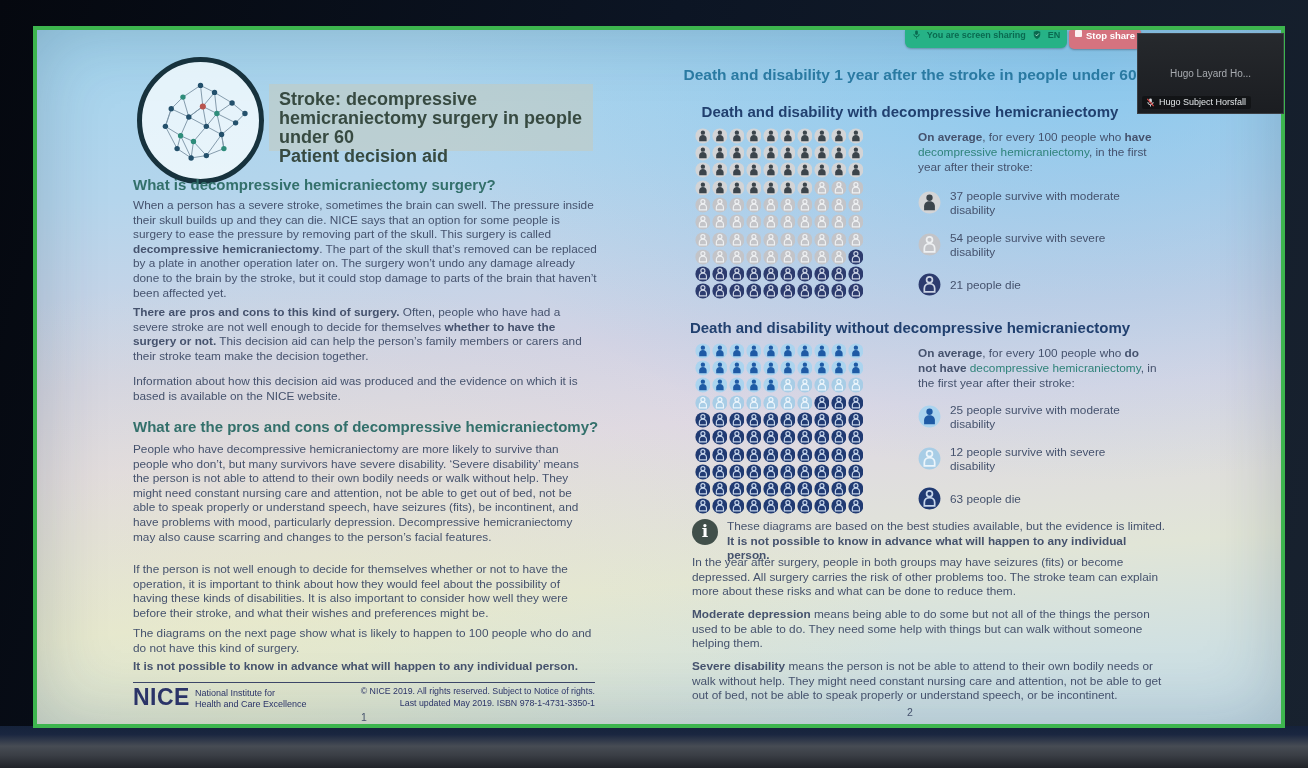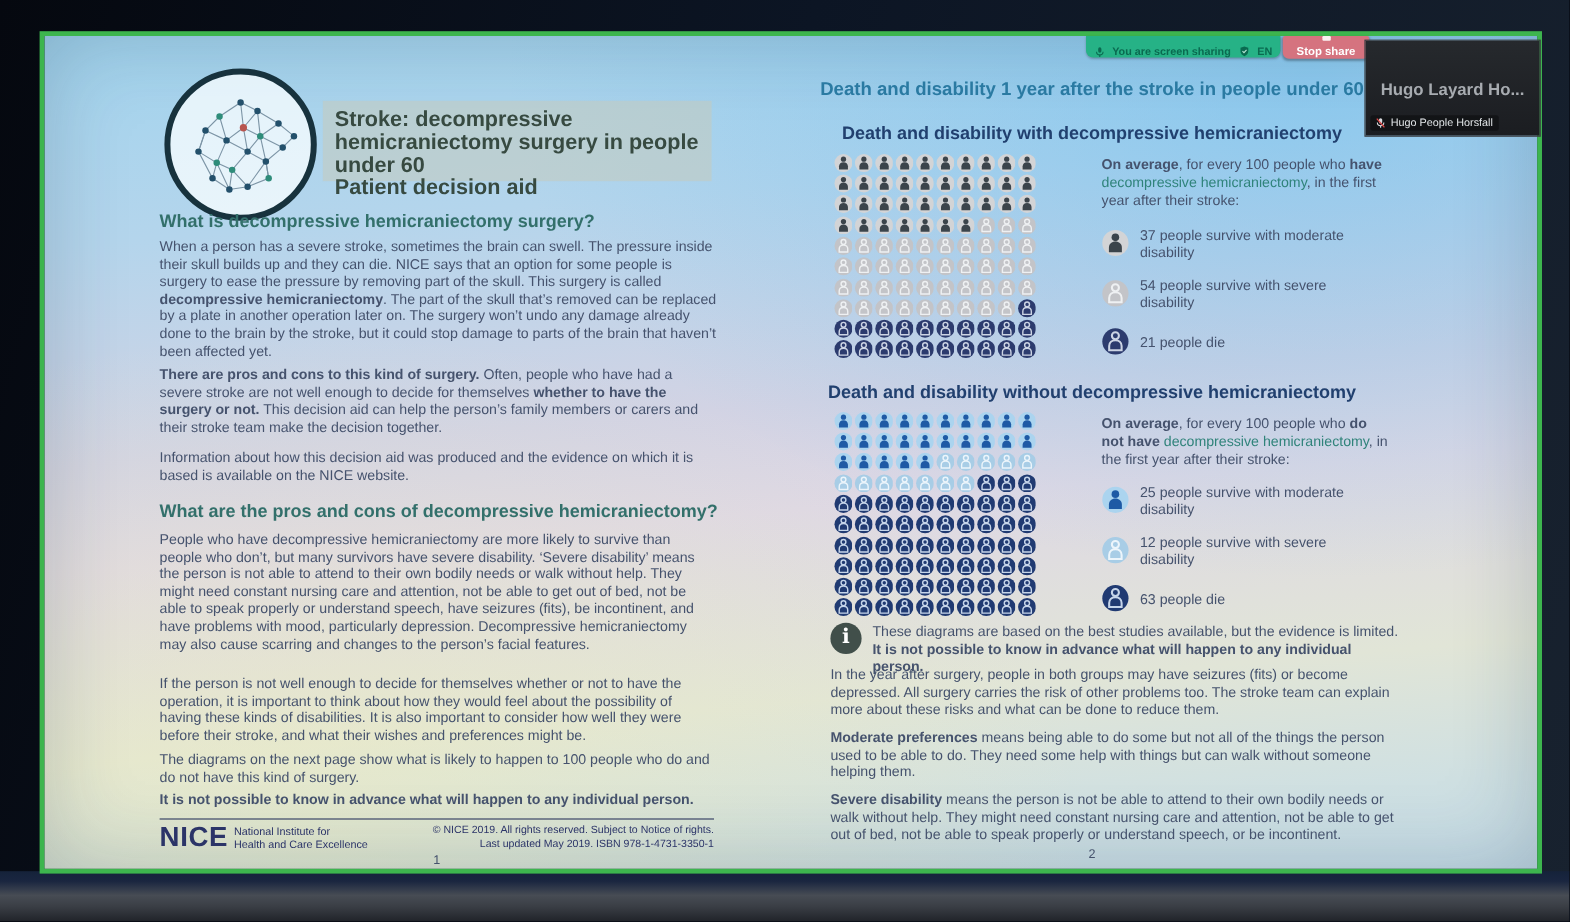--- a/index.html
+++ b/index.html
@@ -52,29 +52,29 @@
   .legrow .legicon svg{width:23px;height:23px;display:block;}
   .legrow .legtext{font-size:11.8px;line-height:14.4px;color:var(--body);width:200px;padding-top:1px;}
   .rp{left:655px;width:476px;font-size:11.8px;line-height:14.6px;color:var(--body);}
   .inforow{left:655px;width:478px;display:flex;gap:9px;align-items:flex-start;}
   .infoicon{flex:0 0 26px;width:26px;height:26px;border-radius:50%;background:#414f4a;color:#fff;
     font-family:"DejaVu Serif",serif;font-weight:700;font-size:17px;line-height:25px;text-align:center;}
   .infotext{font-size:11.8px;line-height:14.6px;color:var(--body);}
 
   
   .sharebar{left:868px;top:0;width:162px;height:18px;background:#26b286;border-radius:0 0 6px 6px;
-    display:flex;align-items:flex-end;justify-content:center;gap:6px;box-shadow:0 1px 2px rgba(0,0,0,0.25);}
+    display:flex;align-items:flex-start;justify-content:center;gap:6px;box-shadow:0 1px 2px rgba(0,0,0,0.25);}
   .sharebar .lbl{font-size:9px;color:#0a6a50;font-weight:700;}
   .stopbtn{left:1032px;top:0;width:72px;height:19px;background:#d5737f;border-radius:2px 2px 5px 5px;
-    display:flex;align-items:center;justify-content:center;gap:4px;box-shadow:0 1px 2px rgba(0,0,0,0.3);cursor:pointer;flex-direction:column;}
+    display:flex;align-items:flex-start;justify-content:center;gap:4px;box-shadow:0 1px 2px rgba(0,0,0,0.3);cursor:pointer;}
   .stopbtn .sq{width:7px;height:7px;background:rgba(255,255,255,0.9);border-radius:1px;}
   .stopbtn .lbl{font-size:9.5px;font-weight:700;color:#fff;}
   .tile{left:1100px;top:3px;width:147px;height:81px;background:linear-gradient(180deg,#26292d,#1b1d21);
     border:1px solid #3a3e43;display:flex;align-items:center;justify-content:center;}
-  .tile .cname{font-size:14px;font-weight:700;color:#a7abb0;}
+  .tile .cname{font-size:10px;font-weight:400;color:#a7abb0;}
   .tile .tag{position:absolute;left:4px;bottom:4px;display:flex;align-items:center;gap:4px;
     background:rgba(0,0,0,0.35);padding:1px 5px 2px 4px;border-radius:2px;}
   .tile .tag .nm{font-size:9px;color:#e3e6e9;}
 </style>
 </head>
 <body>
 
 <div class="stage">
   <div class="bezel-bottom"></div>
 
@@ -1617,21 +1617,21 @@
         </span>
       <span class="legtext">63 people die</span>
     </div>
 
     <div class="inforow" style="top:489px">
       <div class="infoicon">i</div>
       <div class="infotext"><span>These diagrams are based on the best studies available, but the evidence is limited. </span><span class="b">It is not possible to know in advance what will happen to any individual person.</span></div>
     </div>
 
     <div class="rp" style="top:525px"><span>In the year after surgery, people in both groups may have seizures (fits) or become depressed. All surgery carries the risk of other problems too. The stroke team can explain more about these risks and what can be done to reduce them.</span></div>
-    <div class="rp" style="top:577px"><span class="b">Moderate preferences</span><span> means being able to do some but not all of the things the person used to be able to do. They need some help with things but can walk without someone helping them.</span></div>
+    <div class="rp" style="top:577px"><span class="b">Moderate depression</span><span> means being able to do some but not all of the things the person used to be able to do. They need some help with things but can walk without someone helping them.</span></div>
     <div class="rp" style="top:629px"><span class="b">Severe disability</span><span> means the person is not be able to attend to their own bodily needs or walk without help. They might need constant nursing care and attention, not be able to get out of bed, not be able to speak properly or understand speech, or be incontinent.</span></div>
     <div class="pagenum" style="left:623px;top:676px;width:500px">2</div>
 
     <div class="sharebar">
       <svg width="9" height="9" viewBox="0 0 20 20">
         <rect x="7" y="1" width="6" height="10" rx="3" fill="#0a6a50"></rect>
         <path d="M4,9 a6,6 0 0 0 12,0" fill="none" stroke="#0a6a50" stroke-width="2"></path>
         <line x1="10" y1="15" x2="10" y2="19" stroke="#0a6a50" stroke-width="2"></line>
       </svg>
       <span class="lbl">You are screen sharing</span>
@@ -1649,18 +1649,18 @@
 
     <div class="tile">
       <span class="cname">Hugo Layard Ho...</span>
       <span class="tag">
         <svg width="9" height="9" viewBox="0 0 20 20">
           <rect x="7" y="1" width="6" height="10" rx="3" fill="#d9dbe0"></rect>
           <path d="M4,9 a6,6 0 0 0 12,0" fill="none" stroke="#d9dbe0" stroke-width="2"></path>
           <line x1="10" y1="15" x2="10" y2="19" stroke="#d9dbe0" stroke-width="2"></line>
           <line x1="3" y1="2" x2="17" y2="18" stroke="#e04848" stroke-width="2.4"></line>
         </svg>
-        <span class="nm">Hugo People Horsfall</span>
+        <span class="nm">Hugo Subject Horsfall</span>
       </span>
     </div>
 
   </div>
 </div>
 
 </body></html>

